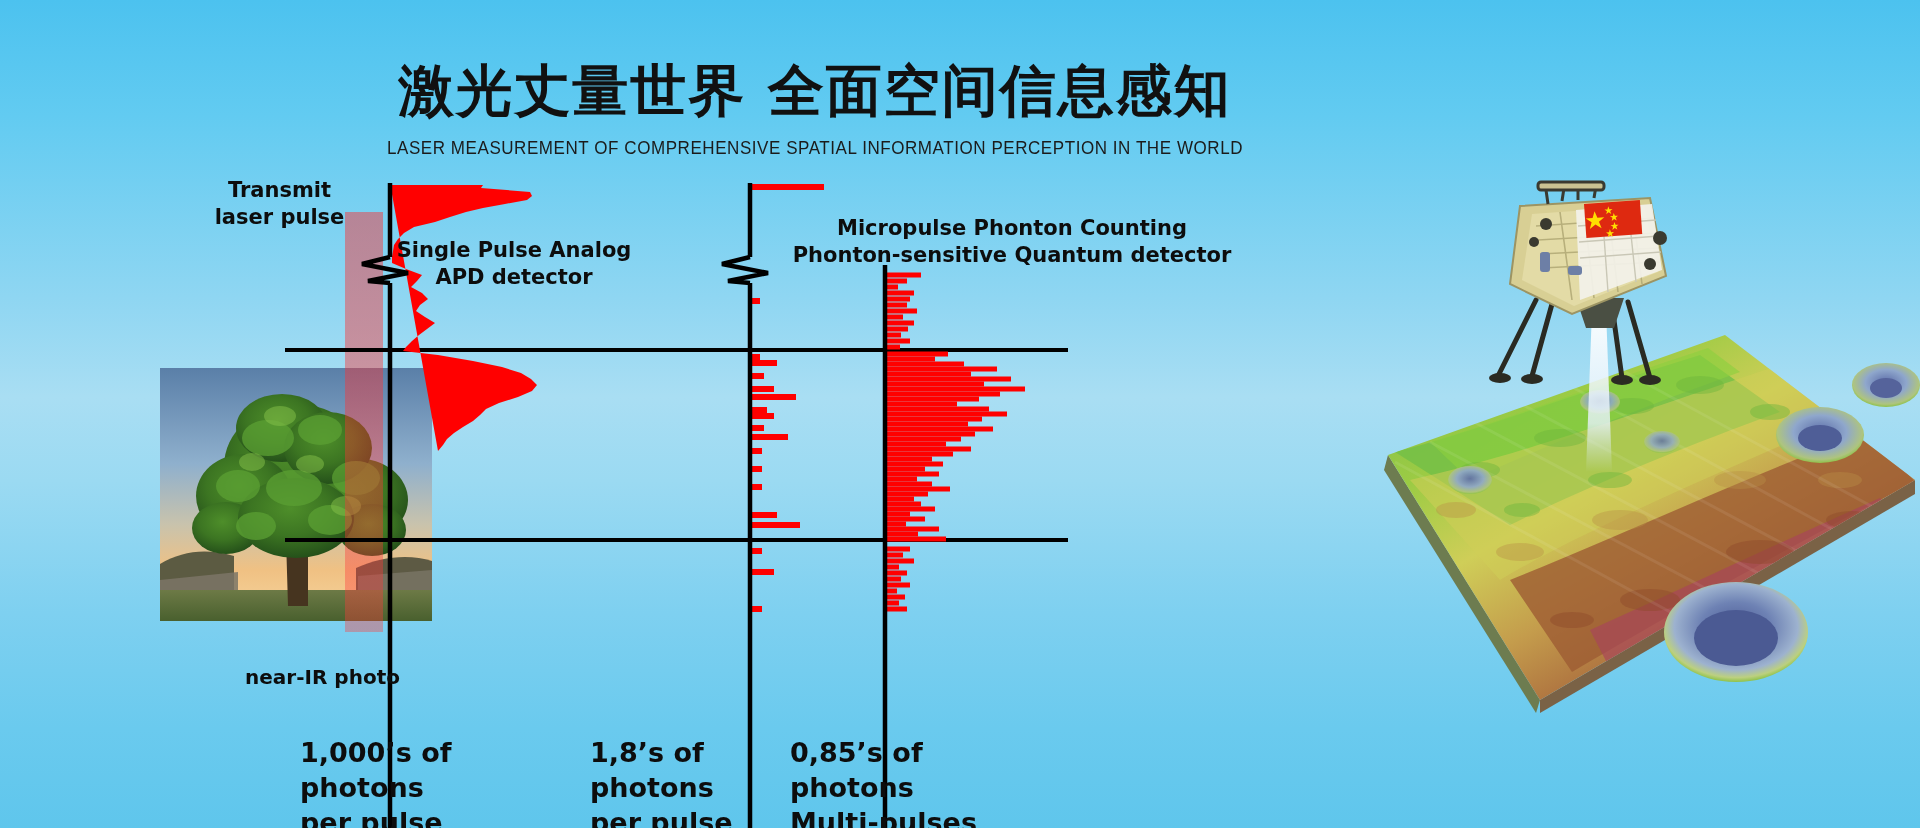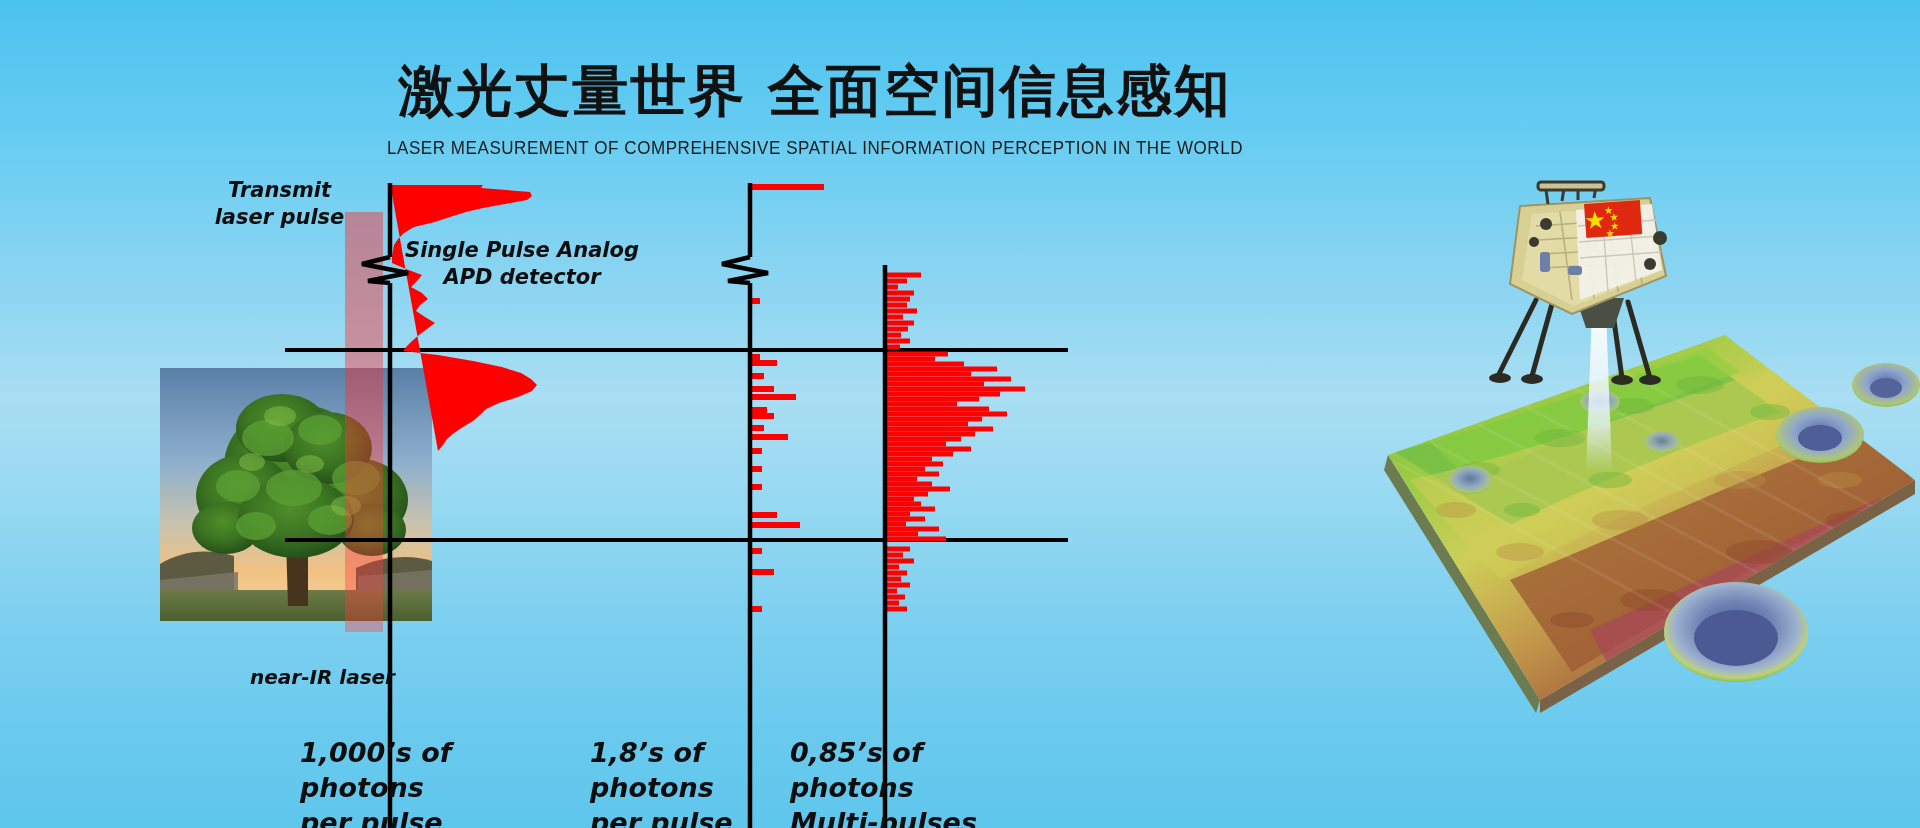--- a/index.html
+++ b/index.html
@@ -36,34 +36,34 @@
     margin-top: 14px;
     font-size: 18.5px;
     color: #1b1b1b;
     letter-spacing: 0.6px;
     font-family: "Liberation Sans", sans-serif;
     font-stretch: condensed;
     transform: scaleX(0.92);
   }
 
   
-  #diagram { position: absolute; left: 0; top: 165px; width: 1150px; height: 663px; font-style: italic; }
+  #diagram { position: absolute; left: 0; top: 165px; width: 1150px; height: 663px; }
 
   .lbl {
     position: absolute;
     color: #0d0d0d;
     font-weight: bold;
     font-size: 21px;
     line-height: 1.28;
     text-align: center;
     white-space: pre-line;
     font-family: "DejaVu Sans", "Liberation Sans", sans-serif;
   }
   #label-transmit { left: 172px; top: 12px; width: 215px; }
-  #label-apd      { left: 372px; top: 72px; width: 300px; }
+  #label-apd      { left: 364px; top: 72px; width: 300px; }
   #label-micro    { left: 762px; top: 50px; width: 500px; }
   #label-nearir   { left: 195px; top: 500px; width: 255px; font-size: 20px; }
 
   .axis-caption {
     position: absolute;
     color: #0d0d0d;
     font-weight: bold;
     font-size: 27px;
     line-height: 1.3;
     white-space: pre-line;
@@ -311,21 +311,23 @@
         </g>
         <line x1="885" y1="100" x2="885" y2="663" stroke="#000000" stroke-width="4.5"></line>
       </g>
     </svg>
   </div>
 
   <div class="lbl" id="label-transmit">Transmit
 laser pulse</div>
   <div class="lbl" id="label-apd">Single Pulse Analog
 APD detector</div>
-  <div class="lbl" id="label-nearir">near-IR laser</div>
+  <div class="lbl" id="label-micro">Micropulse Phonton Counting
+Phonton-sensitive Quantum detector</div>
+  <div class="lbl" id="label-nearir">near-IR photo</div>
 
   <div class="axis-caption" id="cap-1">1,000’s of photons
 per pulse</div>
   <div class="axis-caption" id="cap-2">1,8’s of photons
 per pulse</div>
   <div class="axis-caption" id="cap-3">0,85’s of photons
 Multi-pulses</div>
 </div>
 
 <div id="terrain-scene">

